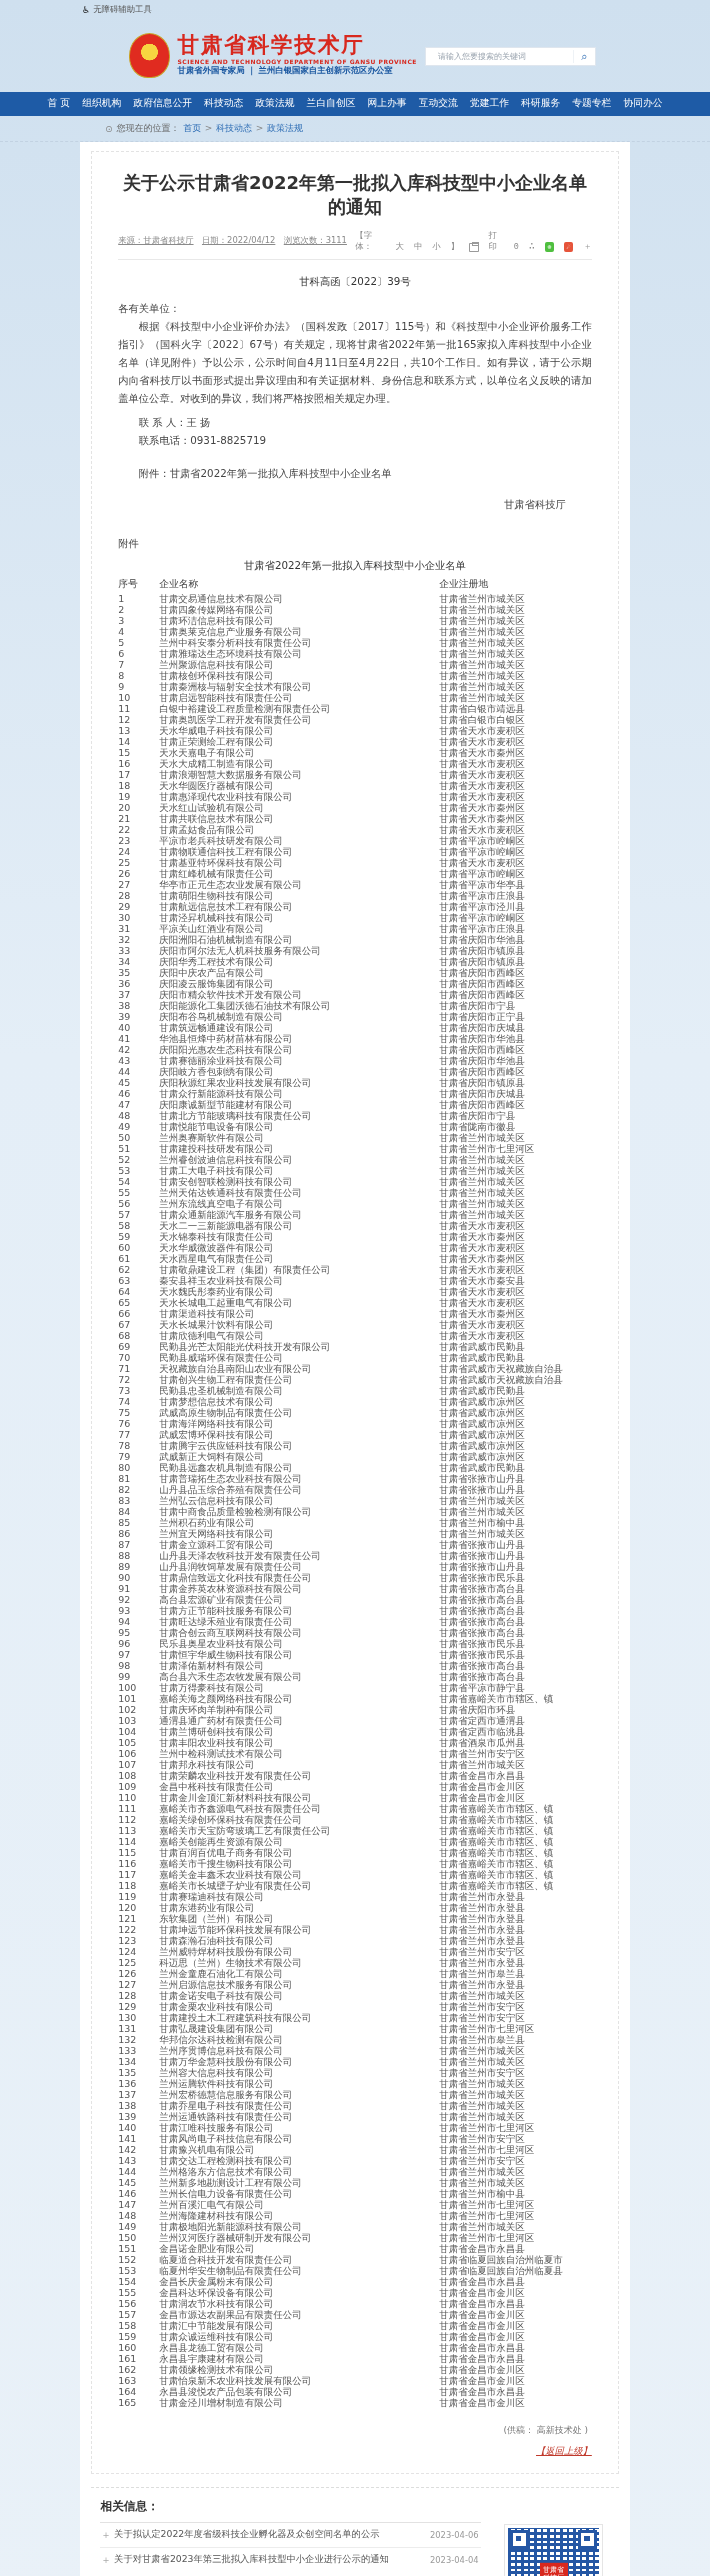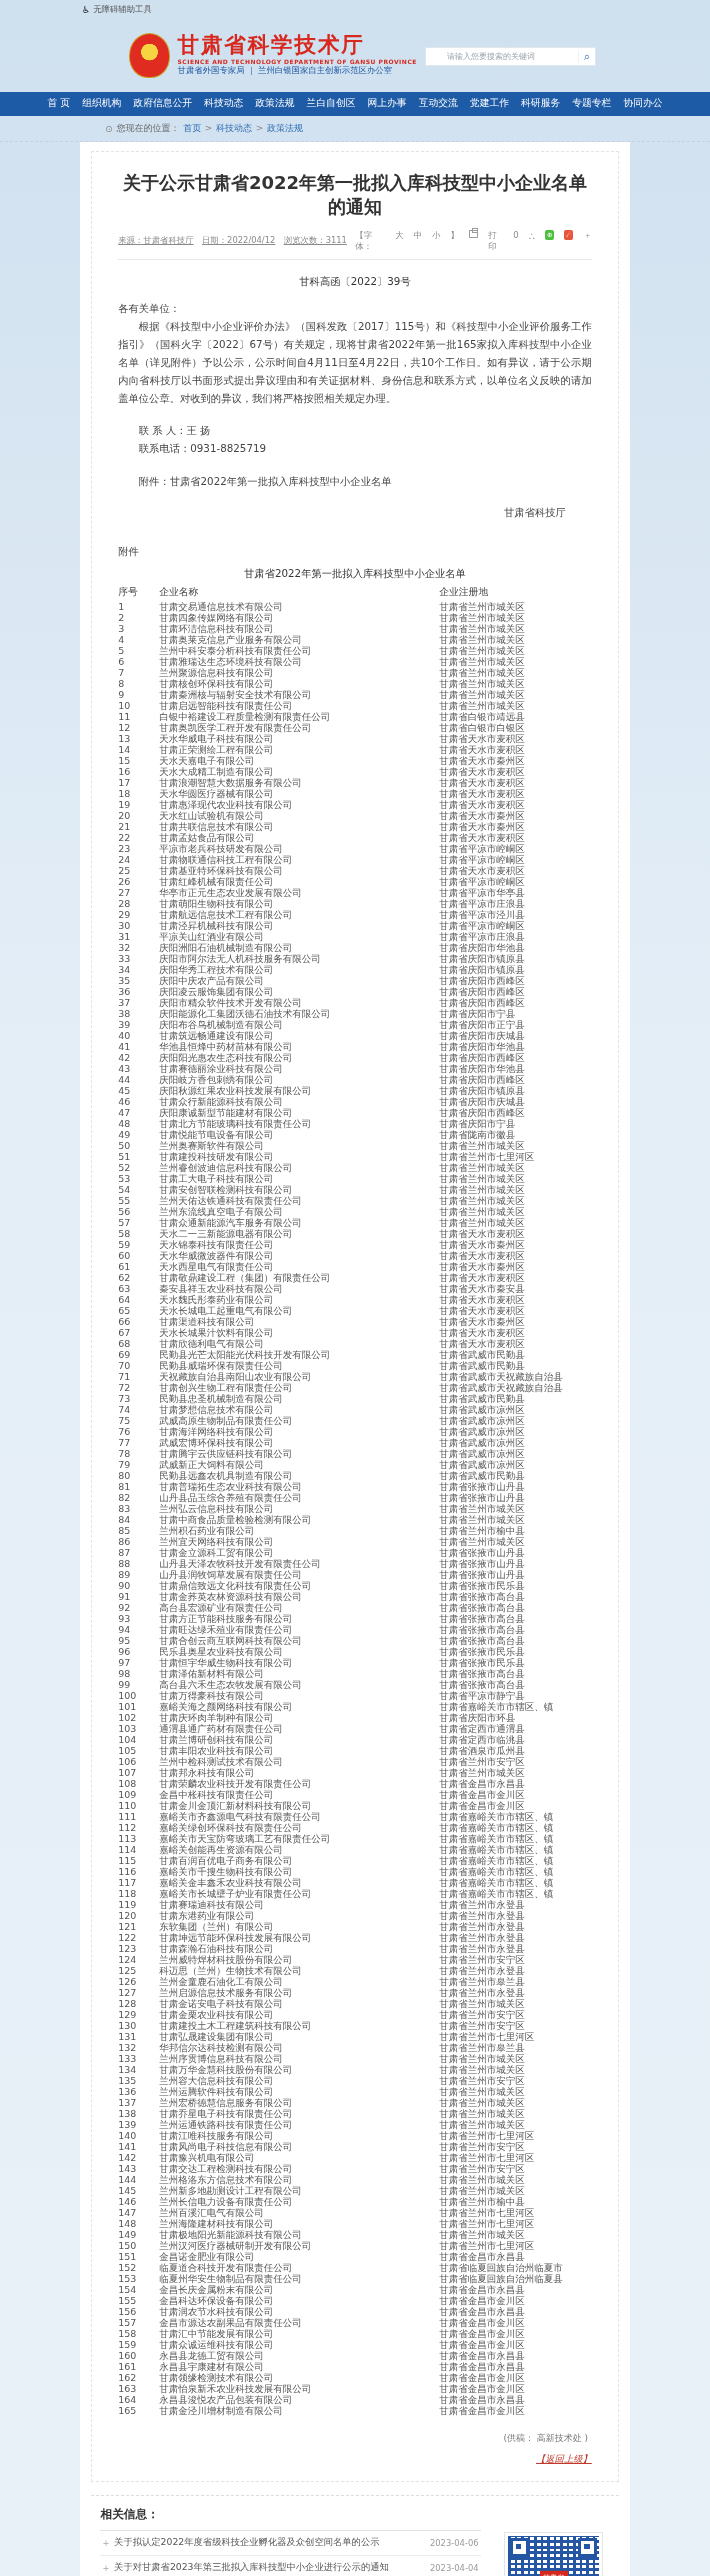--- a/index.html
+++ b/index.html
@@ -12,40 +12,40 @@
   
   .topbar { height:18.7px; display:flex; align-items:center; padding-left:82px; }
   .topbar .a11y { font-size:8.4px; color:#555; display:flex; align-items:center; gap:2.8px; cursor:pointer; }
   .a11y-glyph { font-size:9.3px; color:#222; }
   
   .header { height:73px; display:flex; align-items:center; padding:0 56px 0 129px; position:relative; }
   .brand { display:flex; align-items:center; gap:7.5px; }
   .emblem { width:41px; height:45px; border-radius:50% 50% 46% 46%; background:radial-gradient(circle at 50% 42%,#f7d441 0 26%,#e02b20 27% 100%); border:1.9px solid #c9a227; display:flex; align-items:center; justify-content:center; color:#f7d441; font-size:14px; }
   .brand-text .cn { color:#d8281e; font-size:21.5px; font-weight:bold; letter-spacing:1.9px; line-height:22.4px; }
   .brand-text .en { color:#d8281e; font-size:6px; font-weight:bold; letter-spacing:0.5px; margin-top:1.9px; }
-  .brand-text .sub { color:#1a57a0; font-size:8.4px; font-weight:normal; margin-top:0; }
+  .brand-text .sub { color:#1a57a0; font-size:8.4px; font-weight:bold; margin-top:0; }
   .search { position:absolute; right:114px; top:28px; width:171px; height:19.6px; background:#fff; border:0.9px solid #dfe6ee; display:flex; align-items:center; }
-  .search input { flex:1; border:0; outline:none; font-size:8px; color:#333; padding:0 21px; font-family:Liberation Sans, sans-serif; background:transparent; }
+  .search input { flex:1; border:0; outline:none; font-size:8px; color:#333; padding:0 12px; font-family:Liberation Sans, sans-serif; background:transparent; }
   .search input::placeholder { color:#9aa4af; }
   .search .mag { width:22.4px; text-align:center; color:#2e6db4; font-size:11.2px; cursor:pointer; border-left:0.9px solid #eef2f6; }
   
   .nav { height:24px; background:#1e5ba6; display:flex; align-items:center; justify-content:center; gap:12px; padding:3px 84px; }
   .nav .item { color:#fff; font-size:9.8px; white-space:nowrap; cursor:pointer; }
   
   .crumbbar { height:26px; display:flex; align-items:center; padding-left:105px; border-bottom:0.9px dashed #c2d2e2; font-size:9px; color:#666; gap:3.7px; }
   .crumbbar .dot { color:#888; font-size:9.3px; }
   .crumbbar a { color:#2e6db4; text-decoration:none; cursor:pointer; }
   .crumbbar .sep { color:#888; }
   
   .card { width:550px; margin:0 auto; background:#fff; padding:9.3px 11.2px 13px 11.2px; }
   .article { border:0.9px dashed #e3e3e3; padding:18.7px 26px 15px 26px; background:#fff; }
   .art-title { text-align:center; font-size:18px; font-weight:bold; color:#333; line-height:24px; }
   .meta { margin-top:11.2px; padding-bottom:7.5px; border-bottom:0.9px solid #e8e8e8; display:flex; align-items:center; font-size:8.4px; color:#8a8a8a; gap:8.4px; }
   .meta .grp { white-space:nowrap;text-decoration:underline; }
-  .meta .right { margin-left:auto; display:flex; align-items:flex-start; gap:10px; }
+  .meta .right { margin-left:auto; display:flex; align-items:flex-end; gap:10px;font-family:Liberation Mono, monospace; }
   .meta .fsz { cursor:pointer; color:#8a8a8a; }
   .icon-print { width:10.3px; height:8.4px; border:0.9px solid #9a9a9a; border-radius:0.9px; position:relative; display:inline-block; }
   .icon-print:before { content:""; position:absolute; left:1.9px; top:-2.8px; width:4.7px; height:2.8px; border:0.9px solid #9a9a9a; }
   .share-sq { width:10.3px; height:10.3px; border-radius:1.9px; display:inline-flex; align-items:center; justify-content:center; color:#fff; font-size:6.5px; cursor:pointer; }
   .share-gray { color:#8a8a8a; font-size:10.3px; cursor:pointer; }
   .plus { color:#999; cursor:pointer; }
   
   .docnum { text-align:center; font-size:10.3px; color:#333; margin:15px 0 9.3px; }
   .para { font-size:10.3px; color:#444; line-height:18px; text-align:justify; }
   .para.indent { text-indent:2em; }
@@ -156,21 +156,21 @@
         <span class="share-gray">∴</span>
         <span class="share-sq" style="background:#4fbf3f">⊕</span>
         <span class="share-sq" style="background:#e6543a">☄</span>
         <span class="plus">＋</span>
       </span>
     </div>
 
     <div class="docnum">甘科高函〔2022〕39号</div>
     <p class="para">各有关单位：</p>
     <p class="para indent">根据《科技型中小企业评价办法》（国科发政〔2017〕115号）和《科技型中小企业评价服务工作指引》（国科火字〔2022〕67号）有关规定，现将甘肃省2022年第一批165家拟入库科技型中小企业名单（详见附件）予以公示，公示时间自4月11日至4月22日，共10个工作日。如有异议，请于公示期内向省科技厅以书面形式提出异议理由和有关证据材料、身份信息和联系方式，以单位名义反映的请加盖单位公章。对收到的异议，我们将严格按照相关规定办理。</p>
-    <div class="line" style="margin-top:14px">联 系 人：王  扬</div>
+    <div class="line" style="margin-top:6px">联 系 人：王  扬</div>
     <div class="line">联系电话：0931-8825719</div>
     <div class="line attach-line">附件：甘肃省2022年第一批拟入库科技型中小企业名单</div>
 
     <div class="sign">
       <div>甘肃省科技厅</div>
     </div>
 
     <div class="fj-label">附件</div>
     <div class="tbl-title">甘肃省2022年第一批拟入库科技型中小企业名单</div>
 

